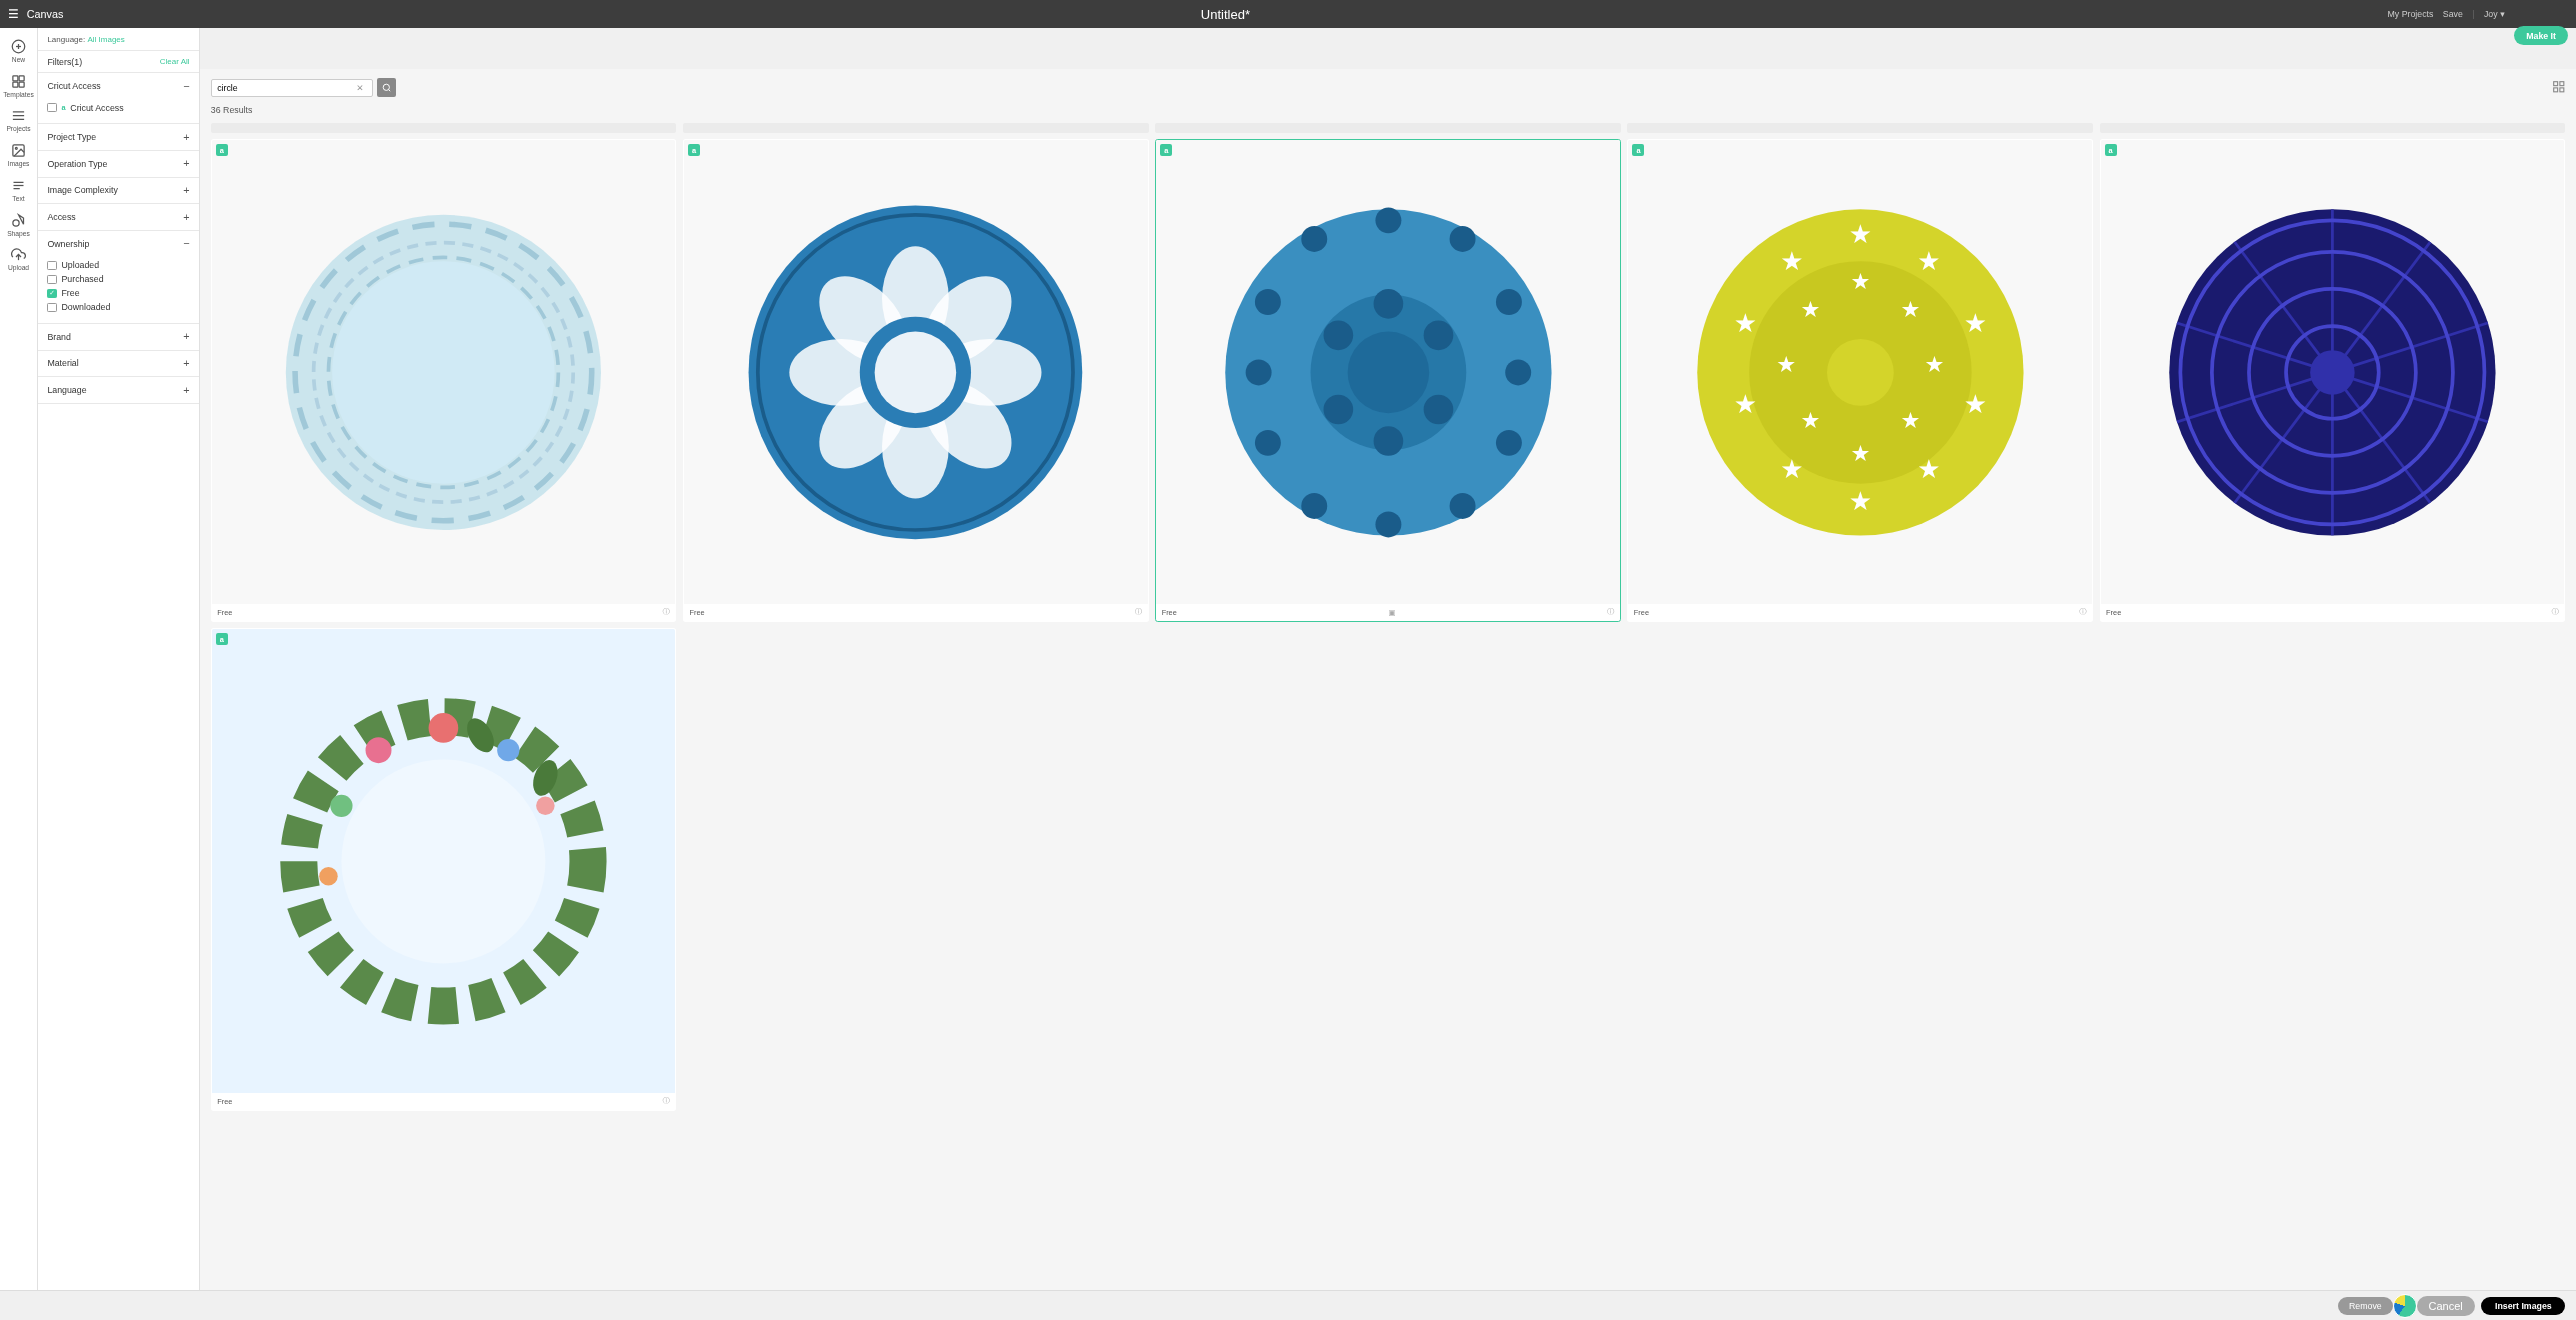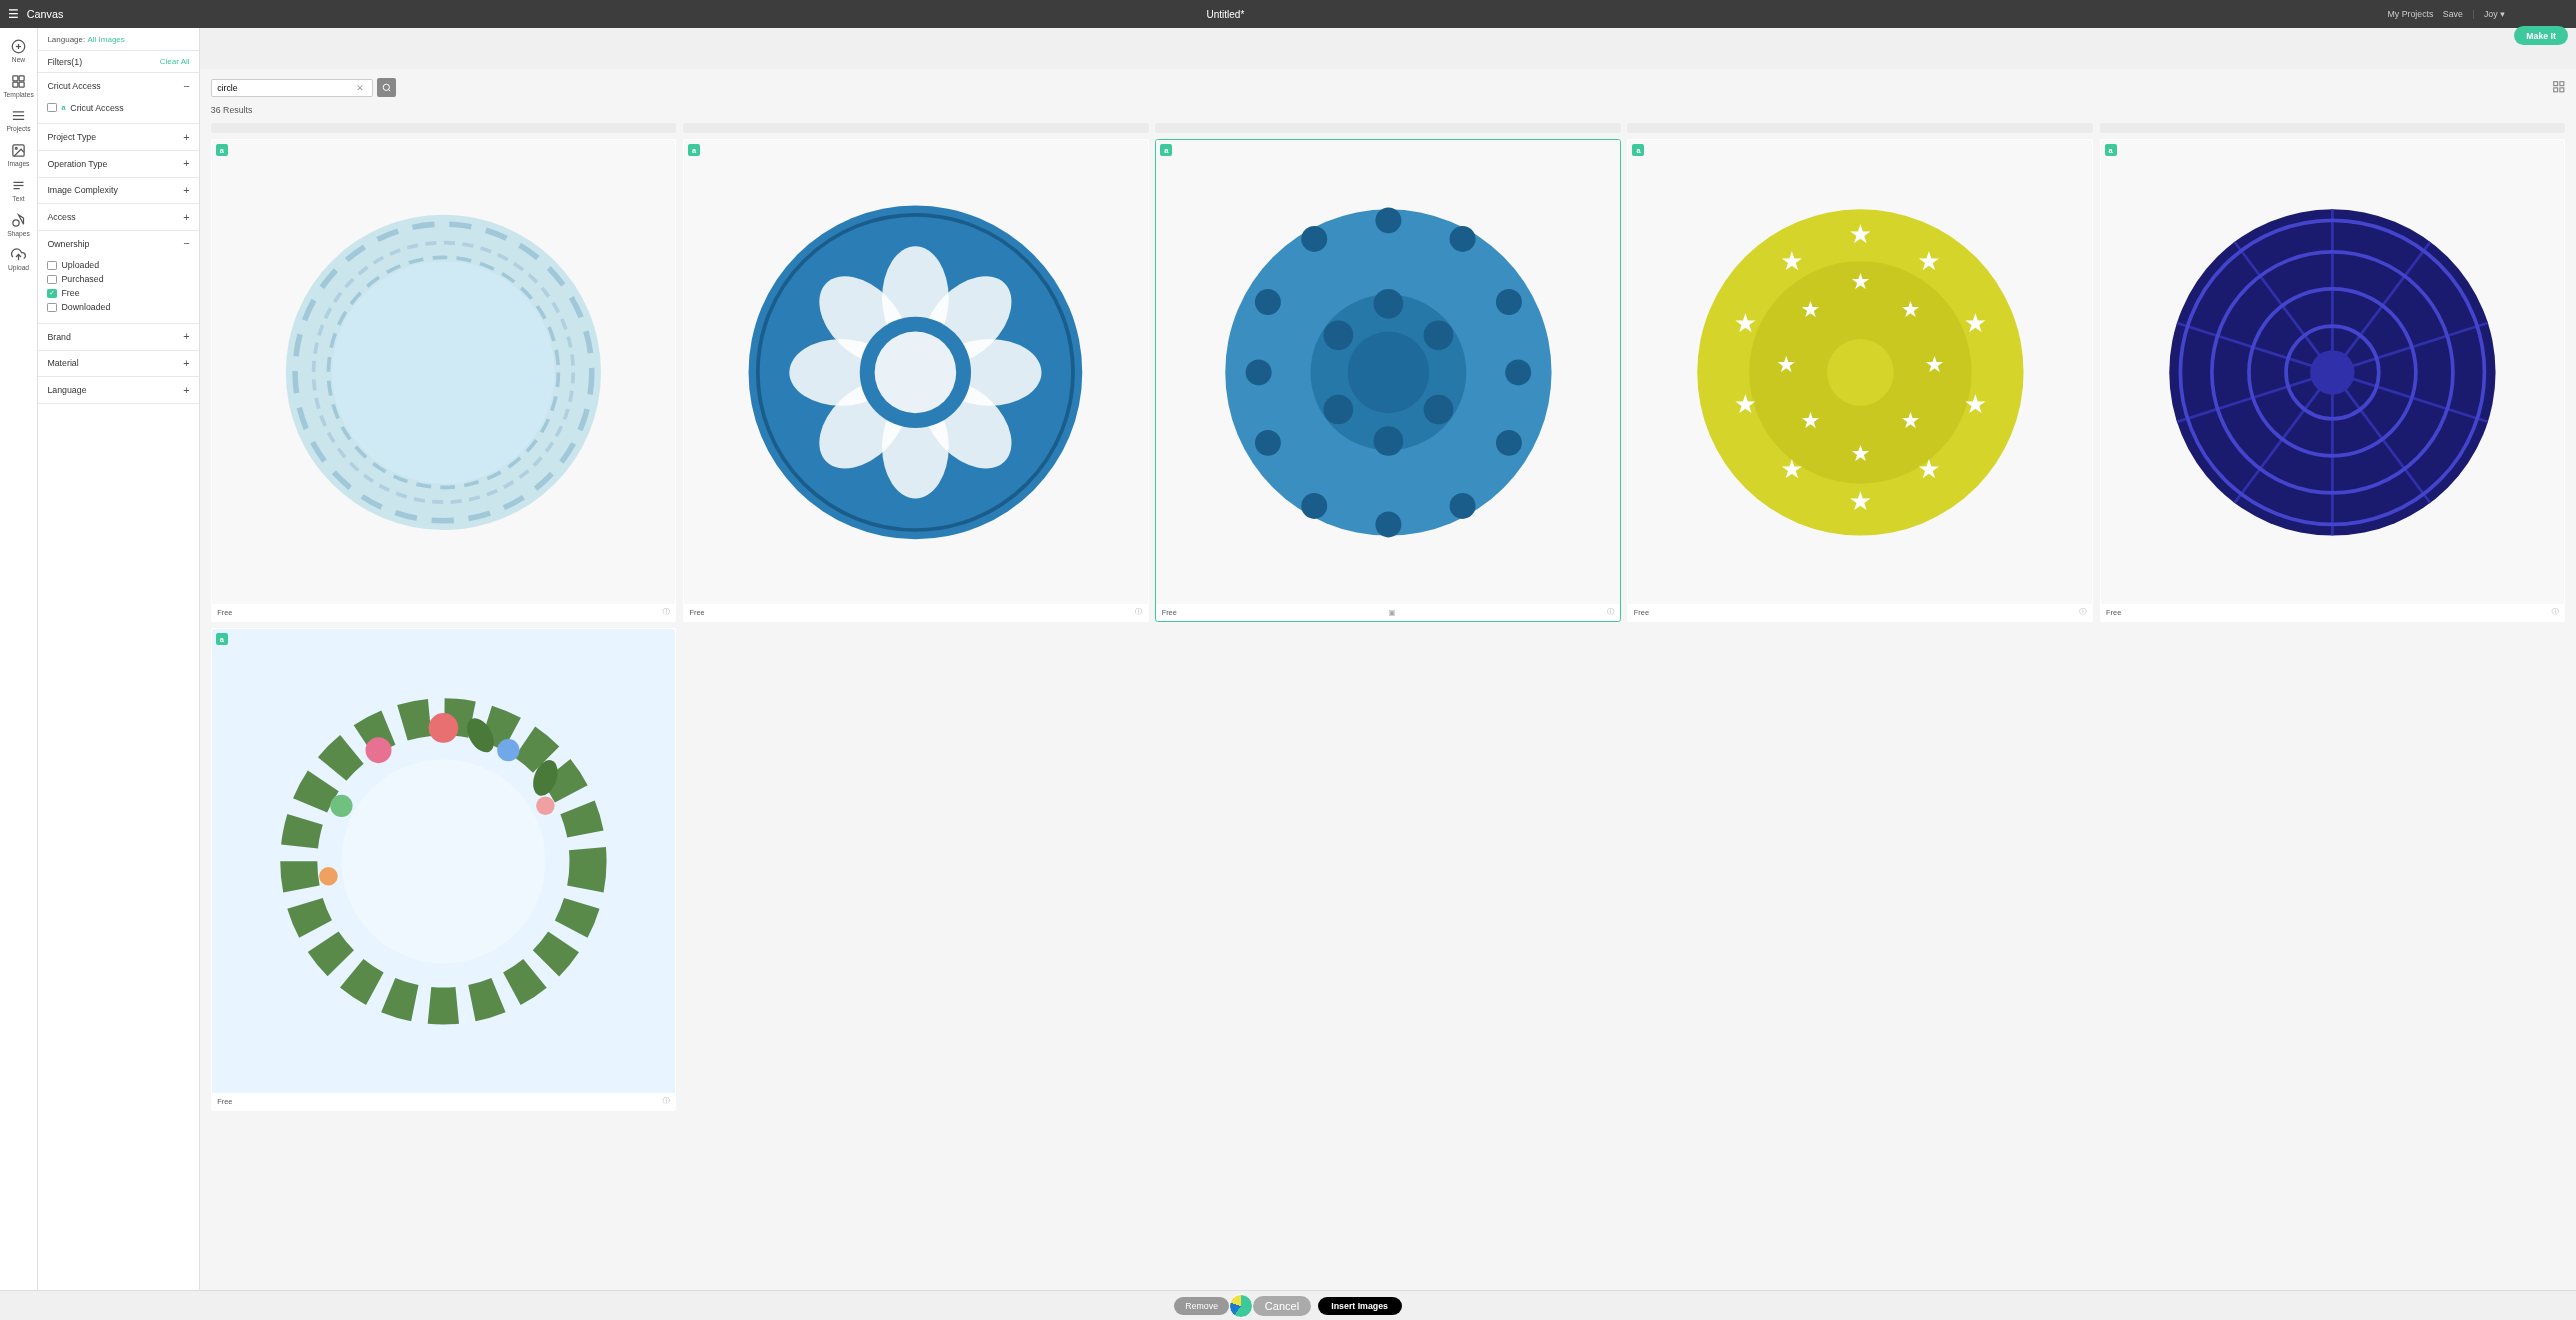--- a/index.html
+++ b/index.html
@@ -6,21 +6,21 @@
     body { font-family: 'Helvetica Neue', Arial, sans-serif; background: #f0f0f0; width: 863px; height: 440px; overflow: hidden; font-size: 8.8px; }
 
     
     .header {
       display: flex; align-items: center; background: #3d3d3d; height: 28px; padding: 0 8px;
       position: fixed; top: 0; left: 0; right: 0; z-index: 100;
     }
     .header-menu-icon { color: #fff; font-size: 12px; margin-right: 8px; cursor: pointer; }
     .header-title { color: #fff; font-size: 10.8px; font-weight: 400; }
     .header-center { flex: 1; text-align: center; }
-    .header-doc-title { color: #fff; font-size: 10px; }
+    .header-doc-title { color: #fff; font-size: 13px; }
     .header-right { display: flex; align-items: center; gap: 9.4px; }
     .header-link { color: #ccc; font-size: 8.8px; cursor: pointer; }
     .header-divider { color: #666; }
     .header-user { display: flex; align-items: center; gap: 2.7px; color: #ccc; font-size: 8.8px; cursor: pointer; }
     .header-make-it { background: #3dc99c; color: #fff; border: none; border-radius: 13.5px; padding: 4.7px 12px; font-size: 8.8px; font-weight: 600; cursor: pointer; margin-top: 43px; }
 
     
     .left-nav {
       position: fixed; top: 28px; left: 0; bottom: 0; width: 38px;
       background: #fff; border-right: 0.7px solid #e0e0e0;
@@ -115,21 +115,21 @@
       width: 12px; height: 12px; display: flex; align-items: center; justify-content: center;
       font-size: 7.4px; font-weight: 700;
     }
     .info-icon { color: #aaa; cursor: pointer; }
     .card-action-icon { color: #aaa; cursor: pointer; }
 
     
     .bottom-bar {
       position: fixed; bottom: 0; left: 0; right: 0; height: 30px;
       background: #f0f0f0; border-top: 0.7px solid #ddd;
-      display: flex; align-items: center; justify-content: center;
+      display: flex; align-items: center; justify-content: flex-end;
       padding: 0 10.8px; z-index: 200;
     }
     .remove-btn {
       background: #999; color: #fff; border: none; border-radius: 13.5px;
       padding: 4px 10.8px; font-size: 8.8px; cursor: pointer;
     }
     .bottom-center { display: flex; align-items: center; }
     .preview-circle {
       width: 24px; height: 24px; border-radius: 50%; background: conic-gradient(#3dc99c 0% 60%, #1a7acc 60% 80%, #f0e040 80% 100%);
       border: 1.3px solid #fff;

